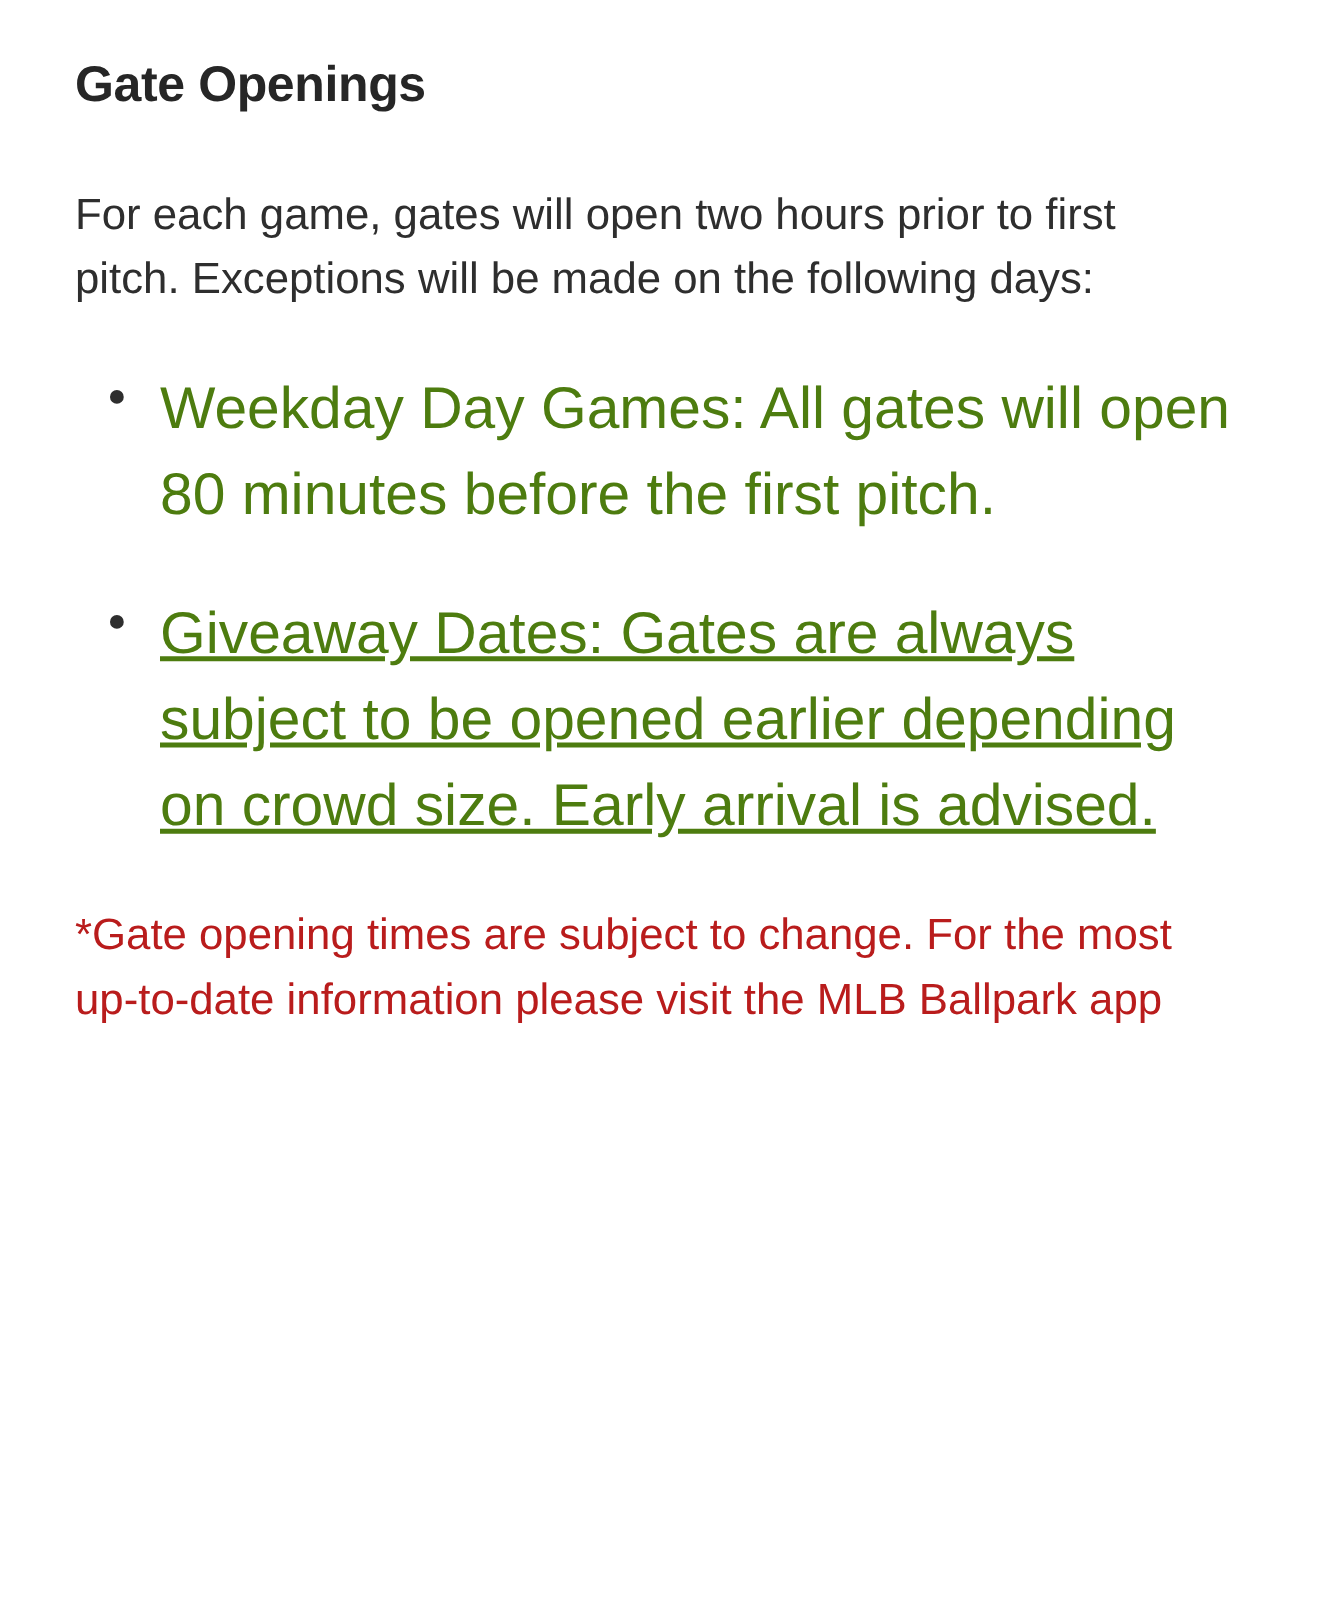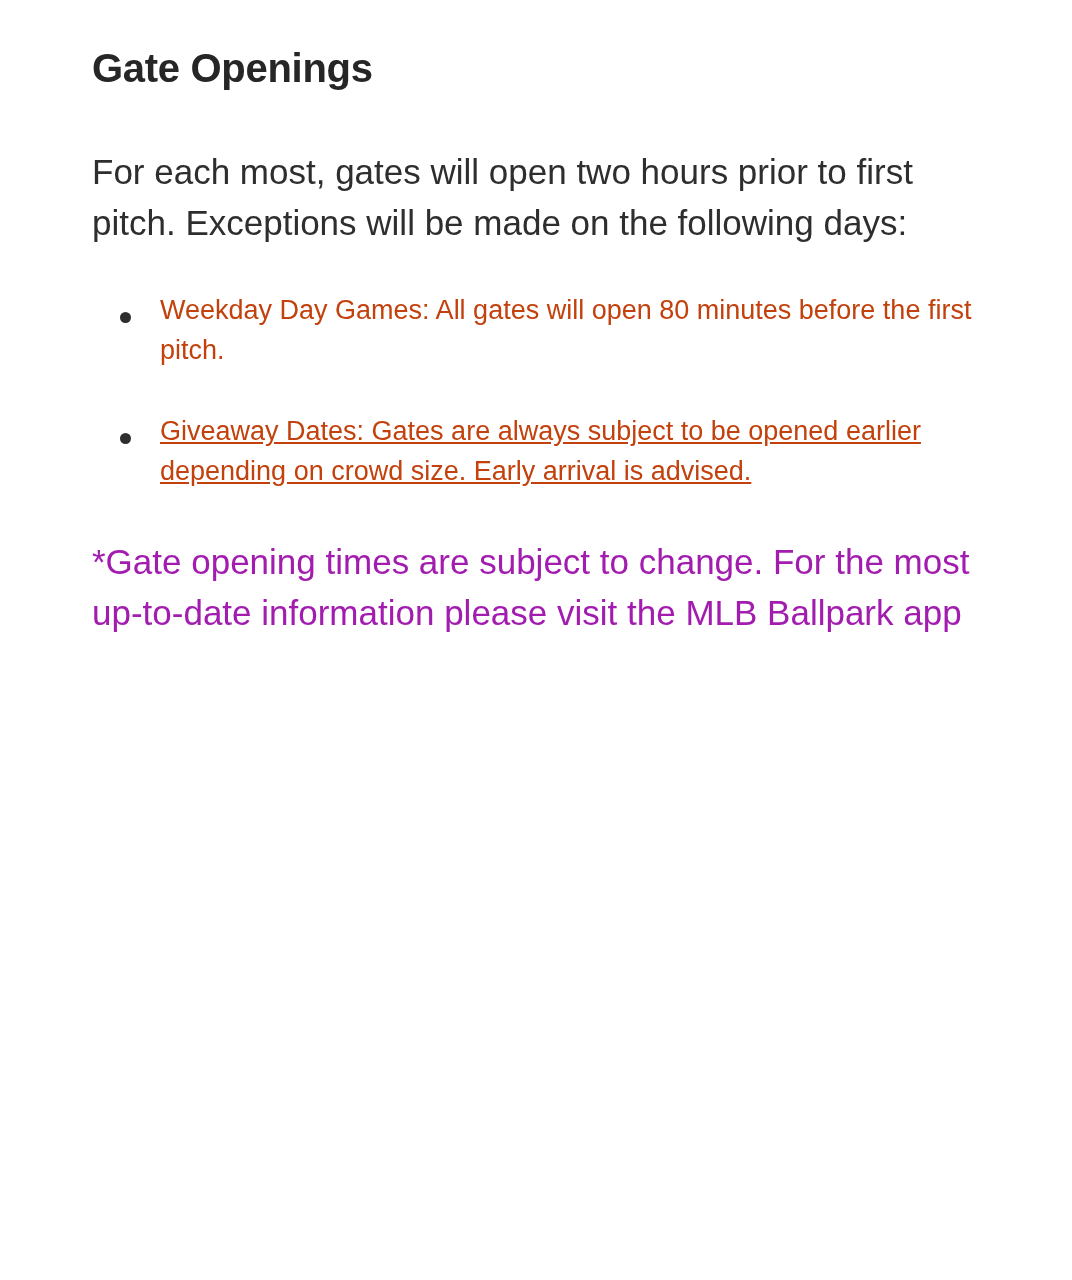--- a/index.html
+++ b/index.html
@@ -11,21 +11,21 @@
     width: 1072px;
     min-height: 1280px;
     font-family: "Liberation Sans", sans-serif;
     color: #2b2b2b;
     -webkit-font-smoothing: antialiased;
   }
   .page {
     box-sizing: border-box;
     width: 1072px;
     min-height: 1280px;
-    padding: 44px 74px 20px 92px;
+    padding: 44px 74px 20px 60px;
     background: #ffffff;
   }
   .heading {
     font-size: 40px;
     font-weight: bold;
     letter-spacing: -0.3px;
     color: #262626;
     margin: 0 0 54px 0;
     line-height: 1.2;
   }
@@ -37,23 +37,23 @@
     max-width: 900px;
     font-weight: 400;
   }
   .bullets {
     margin: 0 0 44px 0;
     padding: 0;
     list-style: none;
   }
   .bullet {
     position: relative;
-    font-size: 27px;
+    font-size: 47px;
     line-height: 1.47;
-    color: #c2410c;
+    color: #4d7c0f;
     padding-left: 68px;
     margin-bottom: 42px;
     max-width: 930px;
   }
   .bullet:last-child {
     margin-bottom: 0;
     text-decoration: underline;
   }
   .bullet::before {
     content: "";
@@ -61,33 +61,33 @@
     left: 28px;
     top: 21px;
     width: 11px;
     height: 11px;
     border-radius: 50%;
     background: #2e2e2e;
   }
   .footnote {
     font-size: 35px;
     line-height: 1.47;
-    color: #a21caf;
+    color: #b91c1c;
     margin: 0;
     max-width: 930px;
   }
 </style>
 </head>
 <body>
 
 <div class="page">
 
   <h1 class="heading">Gate Openings</h1>
 
-  <p class="para">For each most, gates will open two hours prior to first pitch. Exceptions will be made on the following days:</p>
+  <p class="para">For each game, gates will open two hours prior to first pitch. Exceptions will be made on the following days:</p>
 
   <ul class="bullets">
     <li class="bullet">Weekday Day Games: All gates will open 80 minutes before the first pitch.</li>
     <li class="bullet">Giveaway Dates: Gates are always subject to be opened earlier depending on crowd size. Early arrival is advised.</li>
   </ul>
 
   <p class="footnote">*Gate opening times are subject to change. For the most up-to-date information please visit the MLB Ballpark app</p>
 
 </div>
 

